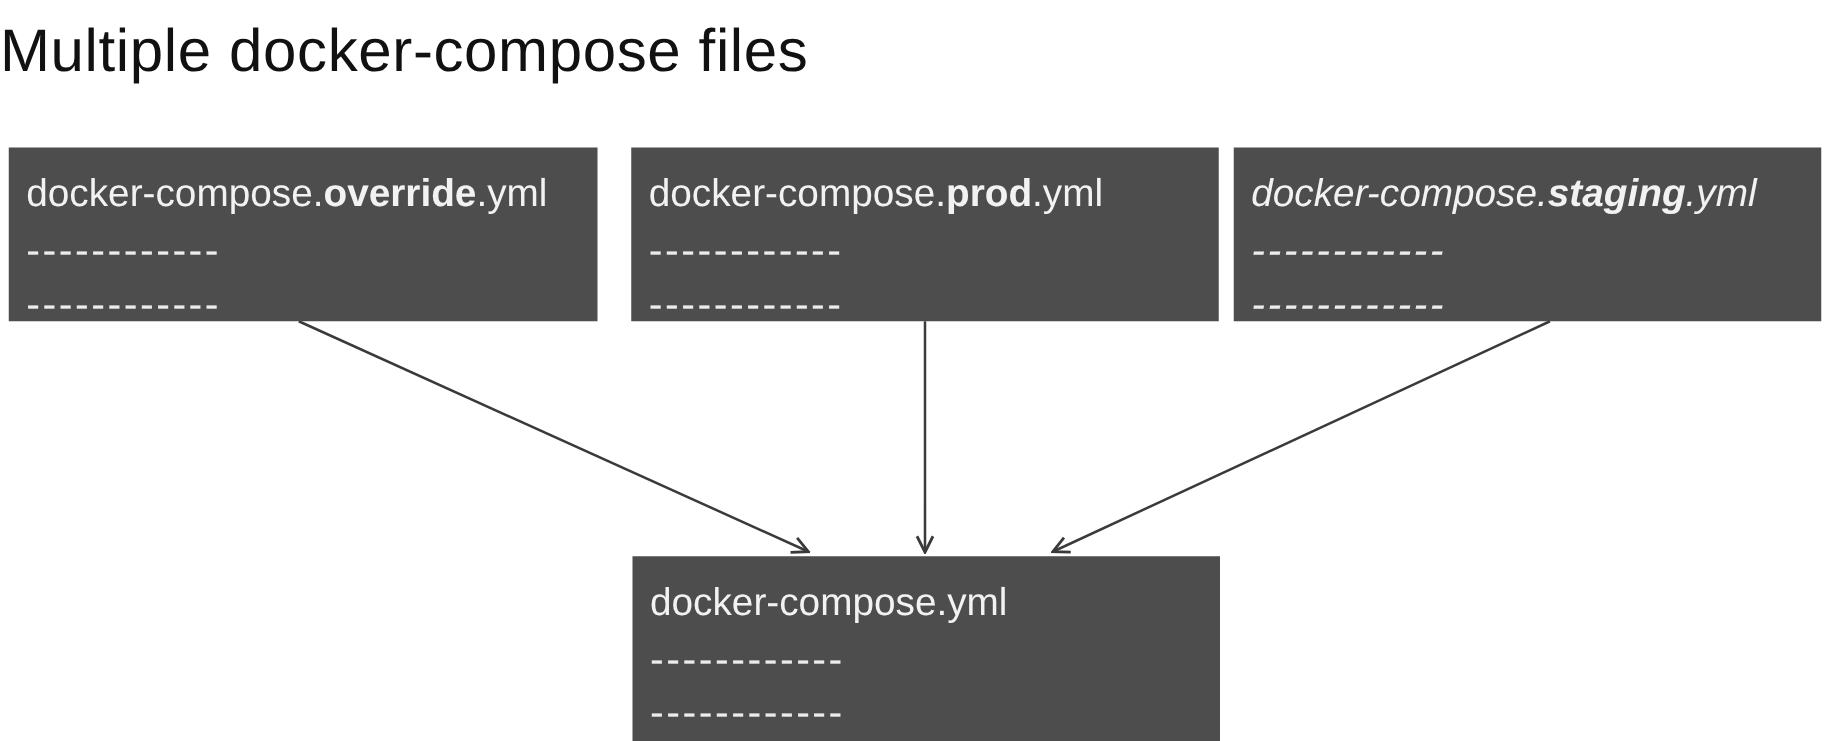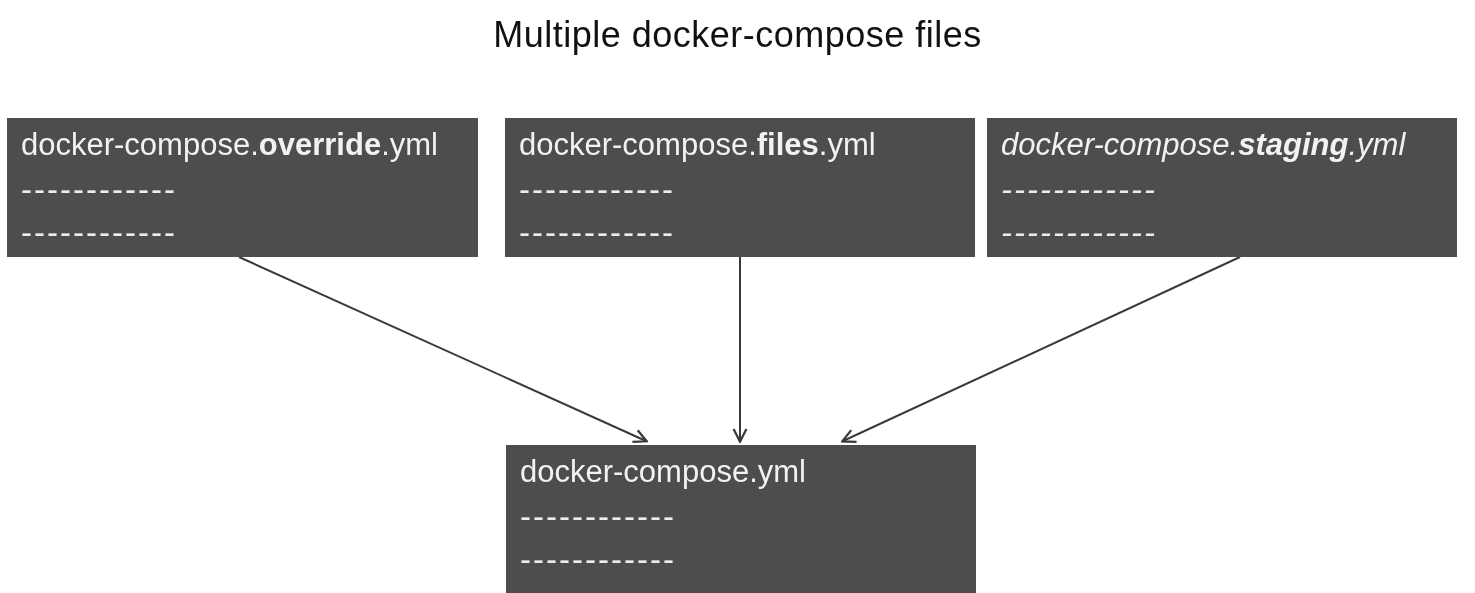--- a/index.html
+++ b/index.html
@@ -20,32 +20,32 @@
     height: 593px;
     background: var(--background);
     overflow: hidden;
   }
 
   .diagram-title {
     position: absolute;
     top: 14px;
     left: 0;
     width: 100%;
-    text-align: center;
-    font-size: 36px;
+    text-align: left;
+    font-size: 48px;
     font-weight: 300;
     letter-spacing: 0.5px;
     color: var(--title-text);
   }
 
   .file-box {
     position: absolute;
     background: var(--box-bg);
     color: var(--box-text);
-    padding: 4px 14px 0 14px;
+    padding: 14px 14px 0 14px;
   }
   .file-box .file-name {
     font-size: 31px;
     font-weight: 300;
     line-height: 46px;
     white-space: nowrap;
   }
   .file-box .file-name .emph { font-weight: 700; }
   .file-box .dash-line {
     font-size: 33px;
@@ -94,21 +94,21 @@
     <line x1="1240" y1="257" x2="843" y2="441" marker-end="url(#open-arrow)"></line>
   </svg>
 
   <div class="file-box" id="box-override">
     <div class="file-name"><span>docker-compose.</span><span class="emph">override</span><span>.yml</span></div>
     <div class="dash-line">------------</div>
     <div class="dash-line">------------</div>
   </div>
 
   <div class="file-box" id="box-prod">
-    <div class="file-name"><span>docker-compose.</span><span class="emph">files</span><span>.yml</span></div>
+    <div class="file-name"><span>docker-compose.</span><span class="emph">prod</span><span>.yml</span></div>
     <div class="dash-line">------------</div>
     <div class="dash-line">------------</div>
   </div>
 
   <div class="file-box" id="box-staging">
     <div class="file-name"><span>docker-compose.</span><span class="emph">staging</span><span>.yml</span></div>
     <div class="dash-line">------------</div>
     <div class="dash-line">------------</div>
   </div>
 

